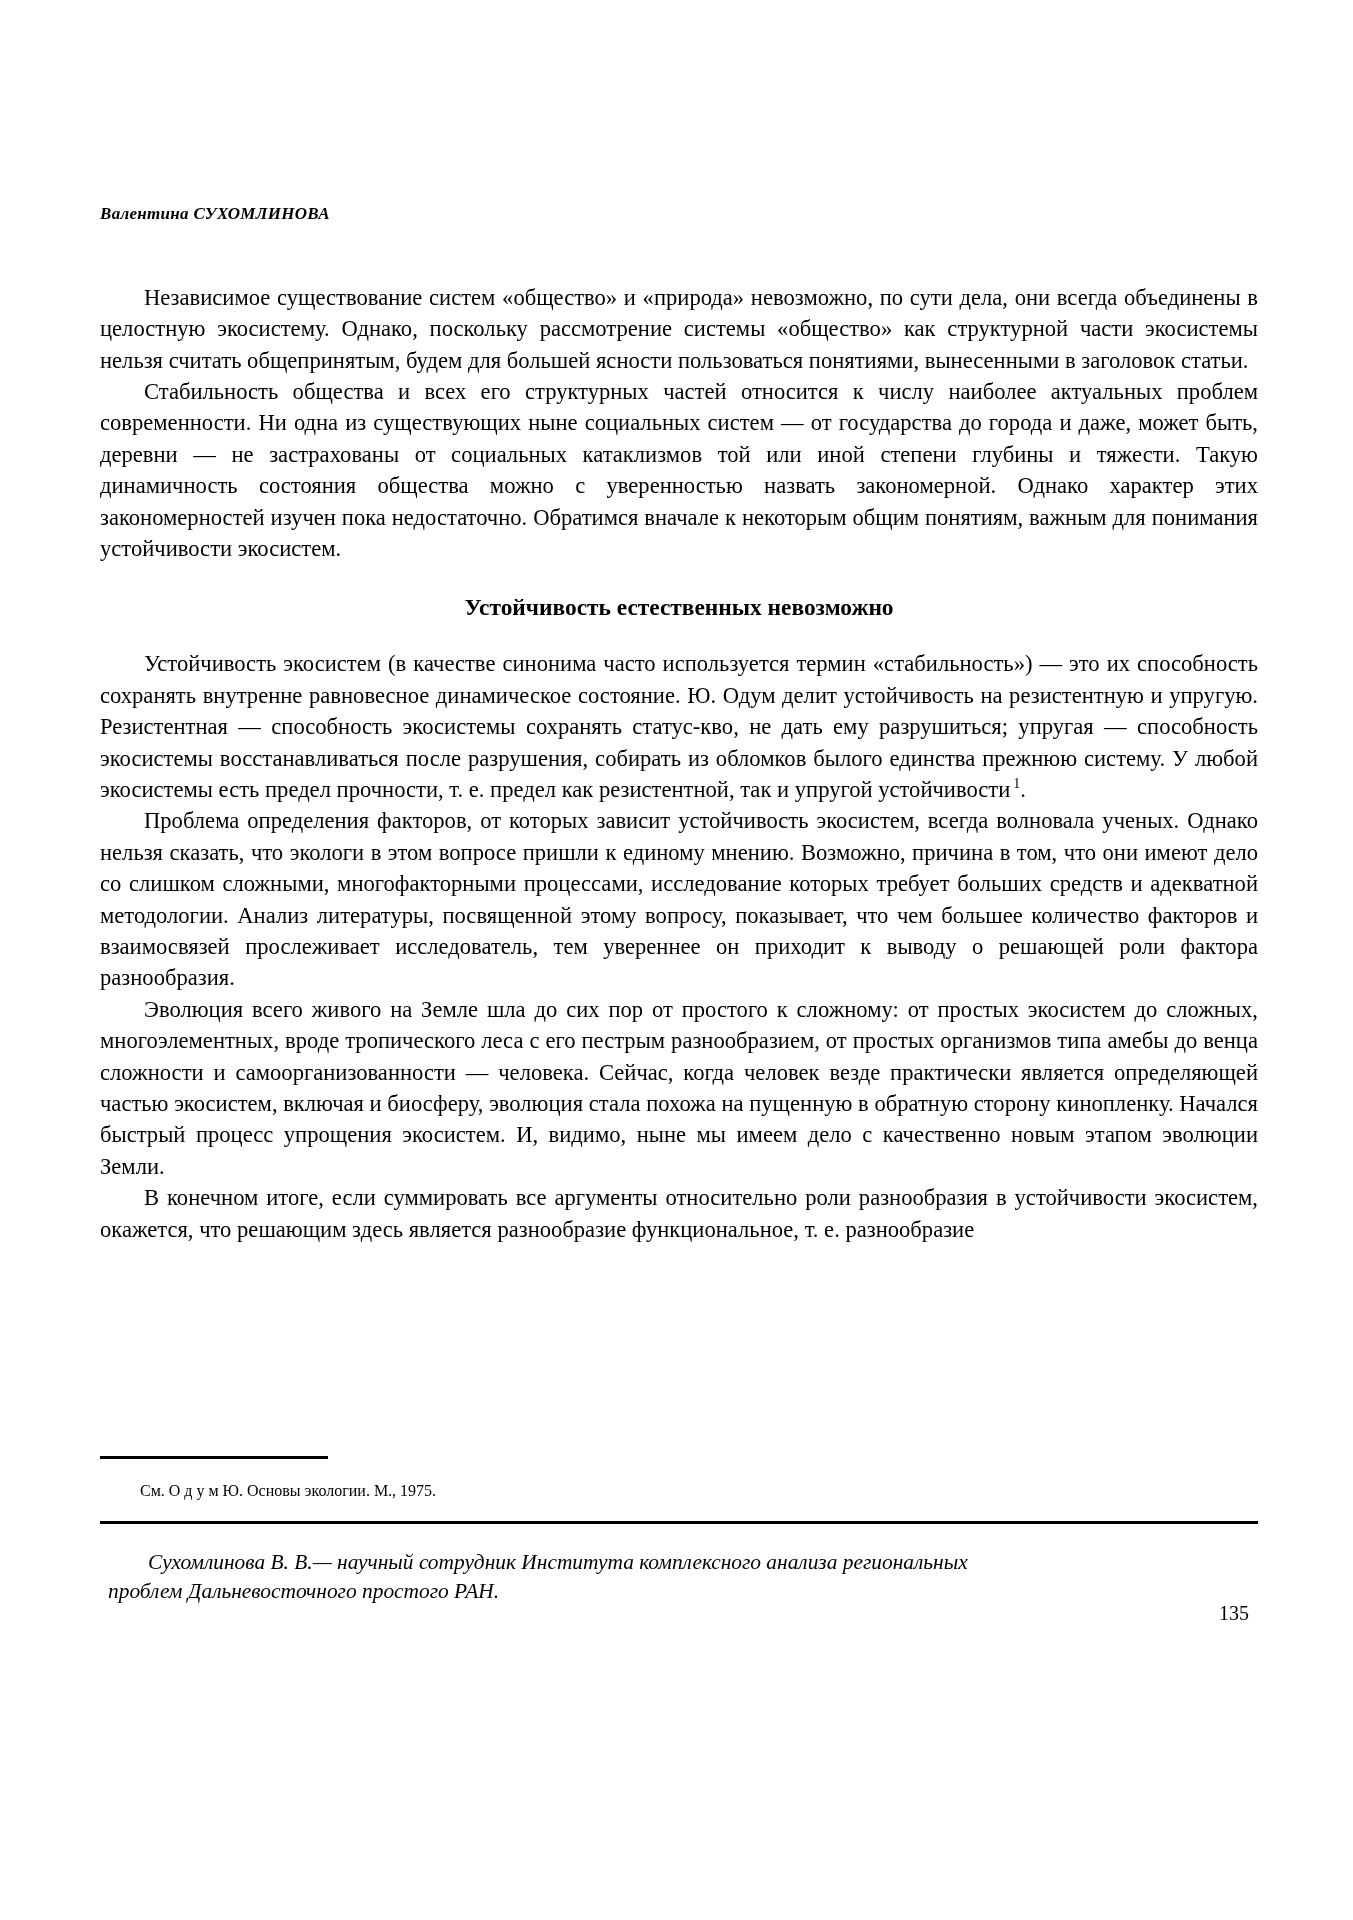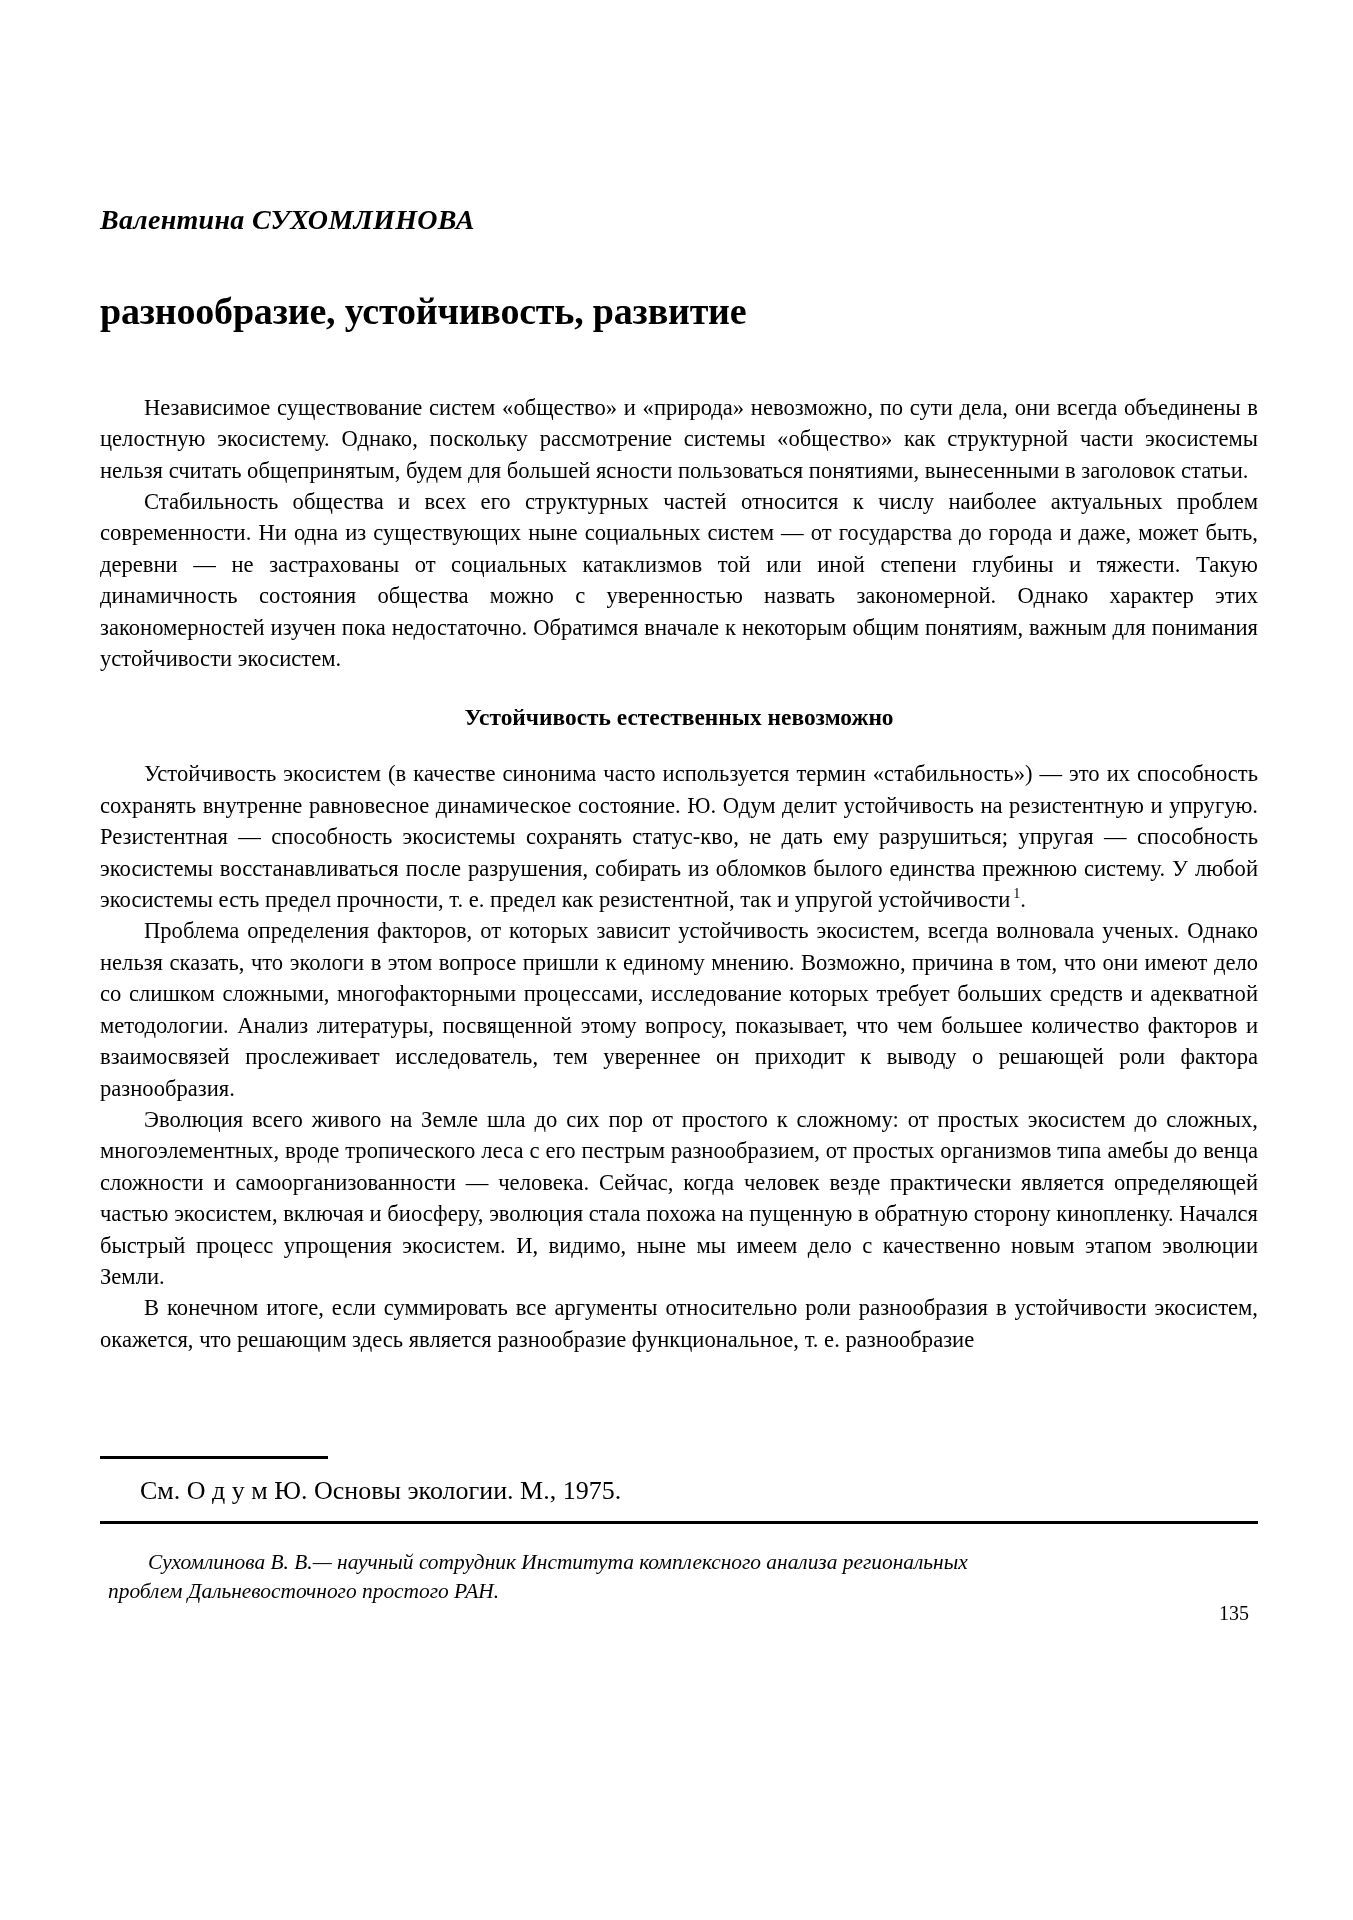--- a/index.html
+++ b/index.html
@@ -26,23 +26,23 @@
     position: absolute;
     left: 100px;
     top: 205px;
     width: 1158px;
   }
 
   
   .author-kicker {
     font-style: italic;
     font-weight: 700;
-    font-size: 28px;
+    font-size: 17px;
     letter-spacing: 0.3px;
-    margin: 0 0 52px 0;
+    margin: 0 0 32px 0;
     line-height: 1.1;
     white-space: pre;
   }
 
   
   .article-title {
     font-weight: 700;
     font-size: 38px;
     line-height: 46px;
     margin: 0 0 58px 0;
@@ -83,21 +83,21 @@
     top: 1456px;
     width: 1158px;
   }
   .fn-rule-short {
     width: 228px;
     height: 3px;
     background: #000;
     margin: 0 0 18px 0;
   }
   .fn-text {
-    font-size: 26px;
+    font-size: 16px;
     line-height: 28px;
     text-indent: 40px;
     margin: 12px 0 16px 0;
   }
   .fn-rule-long {
     width: 1158px;
     height: 3px;
     background: #000;
     margin: 0 0 24px 0;
   }
@@ -124,21 +124,20 @@
 </head>
 <body>
 
 <div class="page">
 
   <div class="content">
 
     <div class="author-kicker">Валентина СУХОМЛИНОВА</div>
 
     <h1 class="article-title">
-      <span class="tline">разнообразие, устойчивость, развитие</span>
     </h1>
 
     <p class="body-par">Независимое существование систем «общество» и «природа» невозможно, по сути дела, они всегда объединены в целостную экосистему. Однако, поскольку рассмотрение системы «общество» как струк­турной части экосистемы нельзя считать общепринятым, будем для большей ясности пользоваться понятиями, вынесенными в заголовок статьи.</p>
 
     <p class="body-par">Стабильность общества и всех его структурных частей относится к числу наиболее актуальных проблем современности. Ни одна из существующих ныне социальных систем — от государства до города и даже, может быть, деревни — не застрахованы от социальных катаклизмов той или иной степени глубины и тяжести. Такую динамичность состояния общества можно с уверенностью назвать закономерной. Однако характер этих закономерностей изучен пока недостаточно. Обратимся вначале к некоторым общим понятиям, важным для понимания устойчивости экосистем.</p>
 
     <h2 class="section-heading">Устойчивость естественных невозможно</h2>
 
     <p class="body-par"><span>Устойчивость экосистем (в качестве синонима часто используется термин «стабильность») — это их способность сохранять внутренне равновесное динамическое состояние. Ю. Одум делит устойчивость на резистентную и упругую. Резистентная — способность экосистемы сохранять статус-кво, не дать ему разрушиться; упругая — способность экосистемы восстанавливаться после разрушения, собирать из обломков былого единства прежнюю систему. У любой экосистемы есть предел прочности, т. е. предел как резистентной, так и упругой устойчивости</span><sup class="fn-ref">1</sup><span>.</span></p>
 

